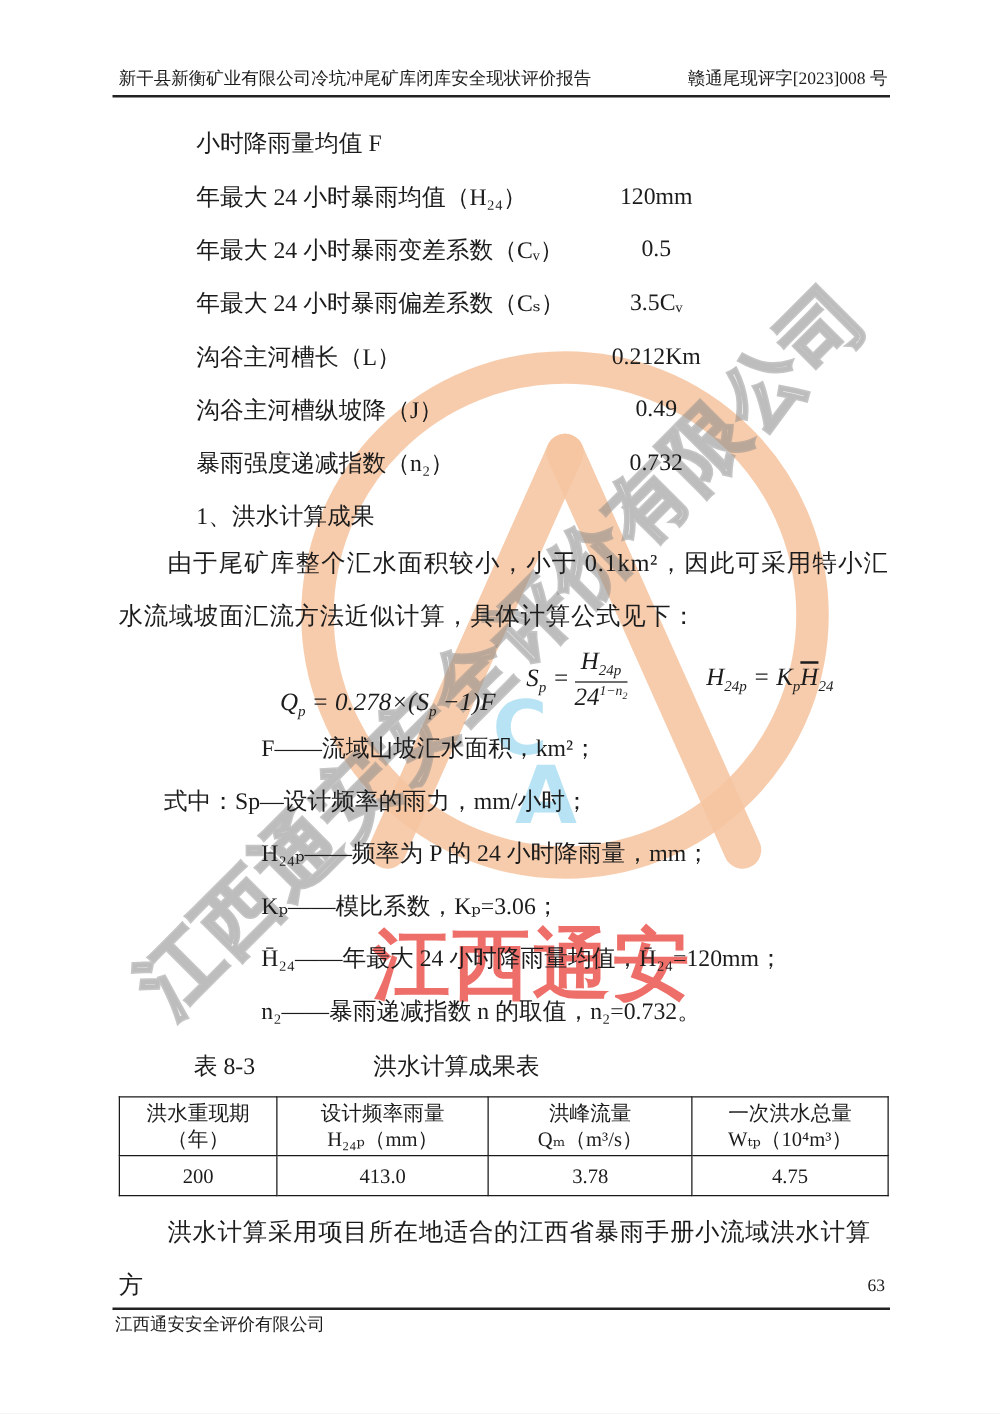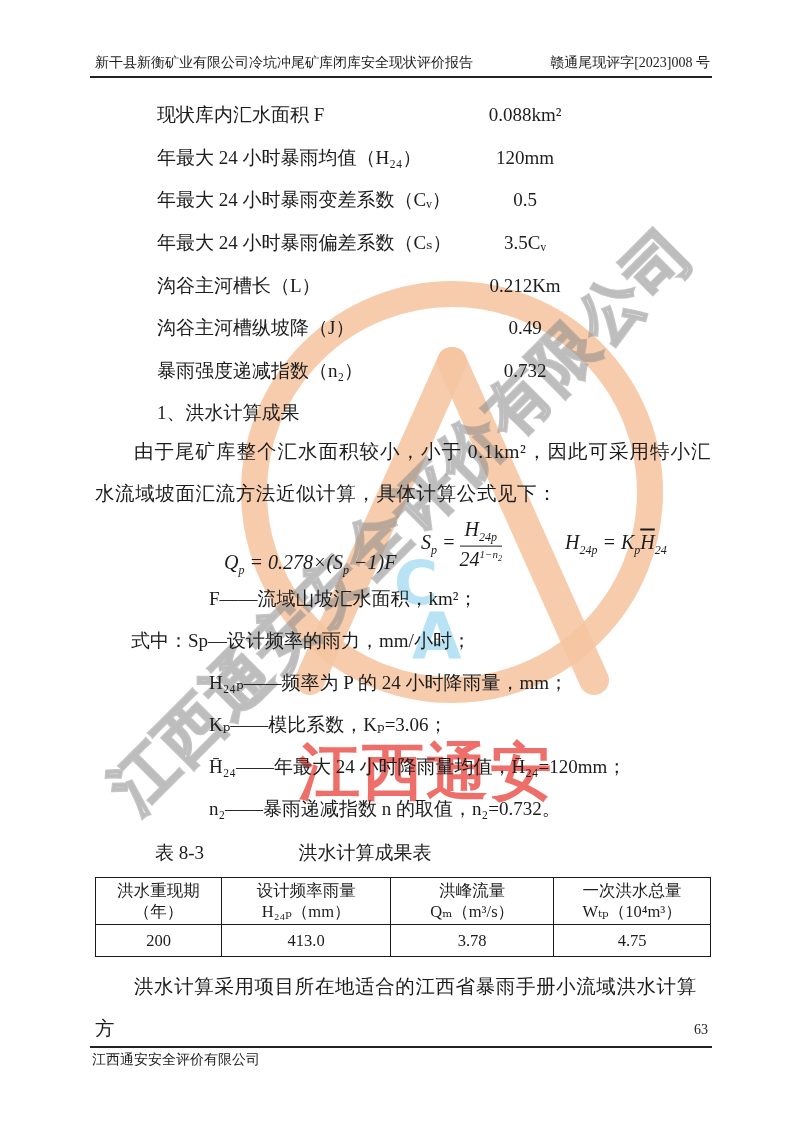--- a/index.html
+++ b/index.html
@@ -106,22 +106,21 @@
   </div>
 
   <div class="content">
 
     <div class="hdr-left">新干县新衡矿业有限公司冷坑冲尾矿库闭库安全现状评价报告</div>
     <div class="hdr-right">赣通尾现评字[2023]008 号</div>
     <div class="rule hdr-rule"></div>
 
     <div class="params">
       <div class="param-row">
-        <span class="param-label">现状库内汇水面积 F</span>
-        <span class="param-value">0.088km²</span>
+        <span class="param-label">小时降雨量均值 F</span>
       </div>
       <div class="param-row">
         <span class="param-label">年最大 24 小时暴雨均值（H₂₄）</span>
         <span class="param-value">120mm</span>
       </div>
       <div class="param-row">
         <span class="param-label">年最大 24 小时暴雨变差系数（Cᵥ）</span>
         <span class="param-value">0.5</span>
       </div>
       <div class="param-row">

